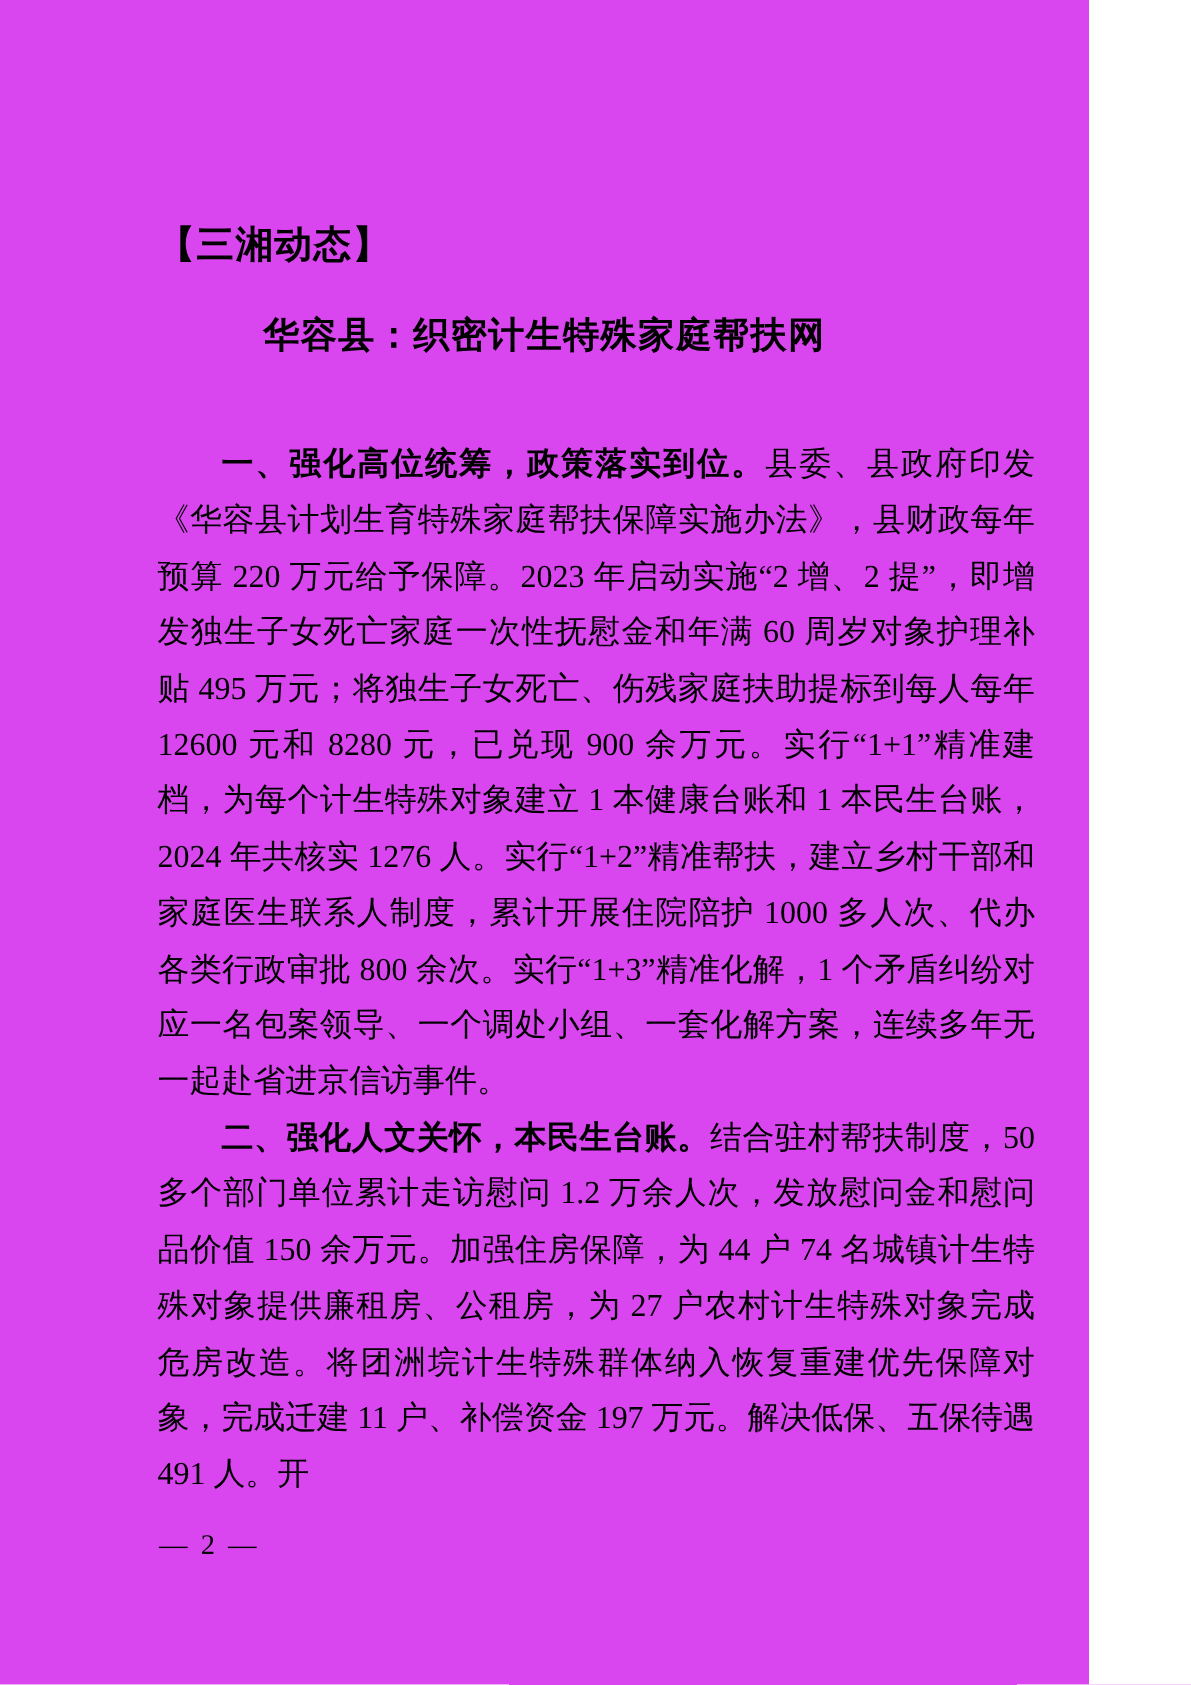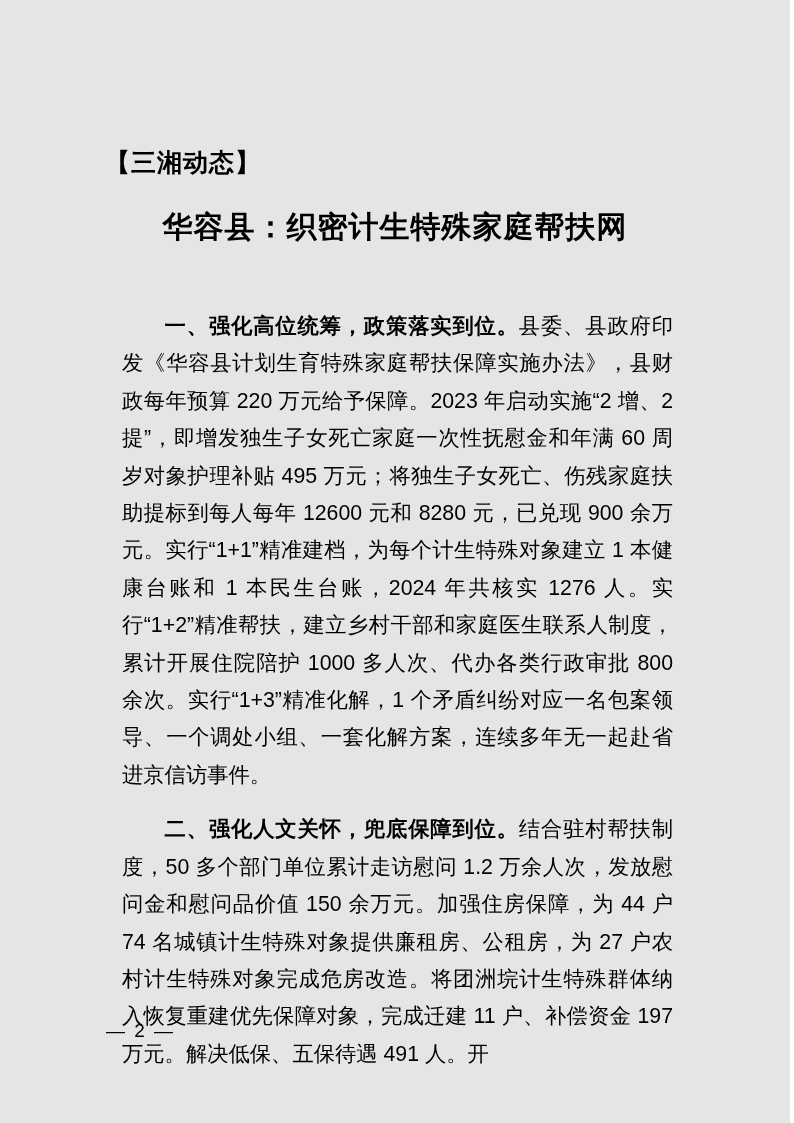--- a/index.html
+++ b/index.html
@@ -2,60 +2,60 @@
 <html><head>
 <meta charset="utf-8">
 <style>
   html, body {
     margin: 0;
     padding: 0;
     background: #ffffff;
   }
   .page {
     position: relative;
-    width: 790px;
+    width: 726px;
     height: 1123px;
-    background: #e5e5e5;
-    font-family: Liberation Sans, sans-serif;
+    background: #d946ef;
+    font-family: Liberation Serif, serif;
     color: #000000;
     overflow: hidden;
   }
   .section-tag {
     position: absolute;
     left: 105px;
     top: 146px;
     font-size: 25px;
     font-weight: bold;
     letter-spacing: 1px;
     color: #000000;
   }
   .doc-title {
     position: absolute;
     left: 0;
     right: 0;
     top: 207px;
     text-align: center;
-    font-size: 30px;
+    font-size: 24px;
     font-weight: bold;
     letter-spacing: 1px;
     margin: 0;
     color: #000000;
   }
   .doc-body {
     position: absolute;
     left: 105px;
     top: 291px;
     width: 585px;
     font-size: 21.3px;
     line-height: 37.4px;
     text-align: justify;
     text-justify: inter-ideograph;
   }
   .doc-body p {
-    margin: 17px;
+    margin: 0;
     text-indent: 2em;
   }
   .para-lead {
     font-weight: bold;
   }
   .page-number {
     position: absolute;
     left: 106px;
     top: 1020px;
     font-size: 19px;
@@ -66,18 +66,18 @@
 <body>
 
 <div class="page">
 
   <div class="section-tag">【三湘动态】</div>
 
   <h1 class="doc-title">华容县：织密计生特殊家庭帮扶网</h1>
 
   <div class="doc-body">
     <p><span class="para-lead">一、强化高位统筹，政策落实到位。</span><span>县委、县政府印发《华容县计划生育特殊家庭帮扶保障实施办法》，县财政每年预算 220 万元给予保障。2023 年启动实施“2 增、2 提”，即增发独生子女死亡家庭一次性抚慰金和年满 60 周岁对象护理补贴 495 万元；将独生子女死亡、伤残家庭扶助提标到每人每年 12600 元和 8280 元，已兑现 900 余万元。实行“1+1”精准建档，为每个计生特殊对象建立 1 本健康台账和 1 本民生台账，2024 年共核实 1276 人。实行“1+2”精准帮扶，建立乡村干部和家庭医生联系人制度，累计开展住院陪护 1000 多人次、代办各类行政审批 800 余次。实行“1+3”精准化解，1 个矛盾纠纷对应一名包案领导、一个调处小组、一套化解方案，连续多年无一起赴省进京信访事件。</span></p>
-    <p><span class="para-lead">二、强化人文关怀，兜底保障到位。</span><span>结合驻村帮扶制度，50 多个部门单位累计走访慰问 1.2 万余人次，发放慰问金和慰问品价值 150 余万元。加强住房保障，为 44 户 74 名城镇计生特殊对象提供廉租房、公租房，为 27 户农村计生特殊对象完成危房改造。将团洲垸计生特殊群体纳入恢复重建优先保障对象，完成迁建 11 户、补偿资金 197 万元。解决低保、五保待遇 491 人。开</span></p>
+    <p><span class="para-lead">二、强化人文关怀，本民生台账。</span><span>结合驻村帮扶制度，50 多个部门单位累计走访慰问 1.2 万余人次，发放慰问金和慰问品价值 150 余万元。加强住房保障，为 44 户 74 名城镇计生特殊对象提供廉租房、公租房，为 27 户农村计生特殊对象完成危房改造。将团洲垸计生特殊群体纳入恢复重建优先保障对象，完成迁建 11 户、补偿资金 197 万元。解决低保、五保待遇 491 人。开</span></p>
   </div>
 
   <div class="page-number">— 2 —</div>
 
 </div>
 
 </body></html>

